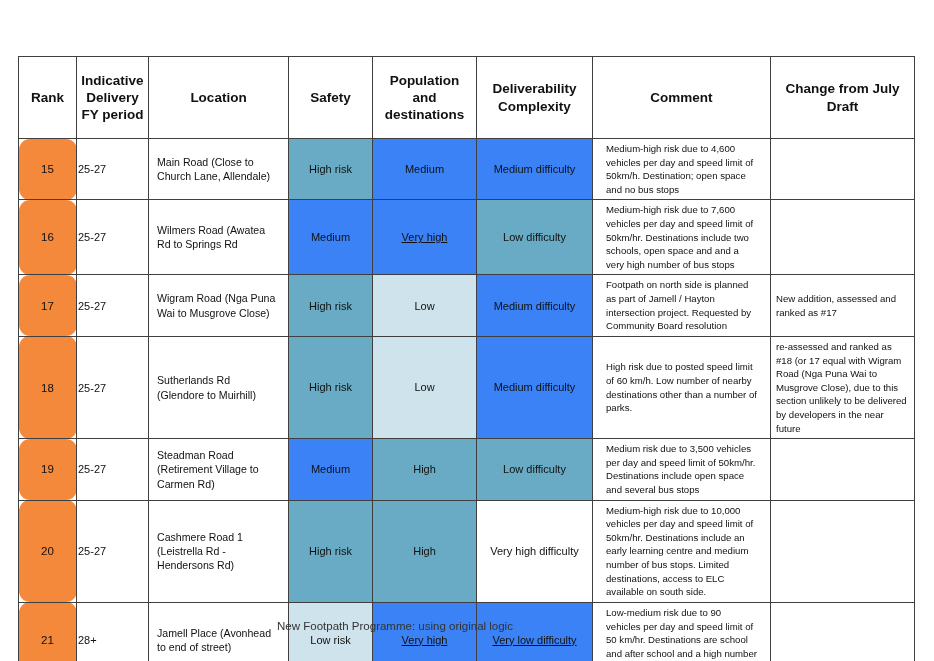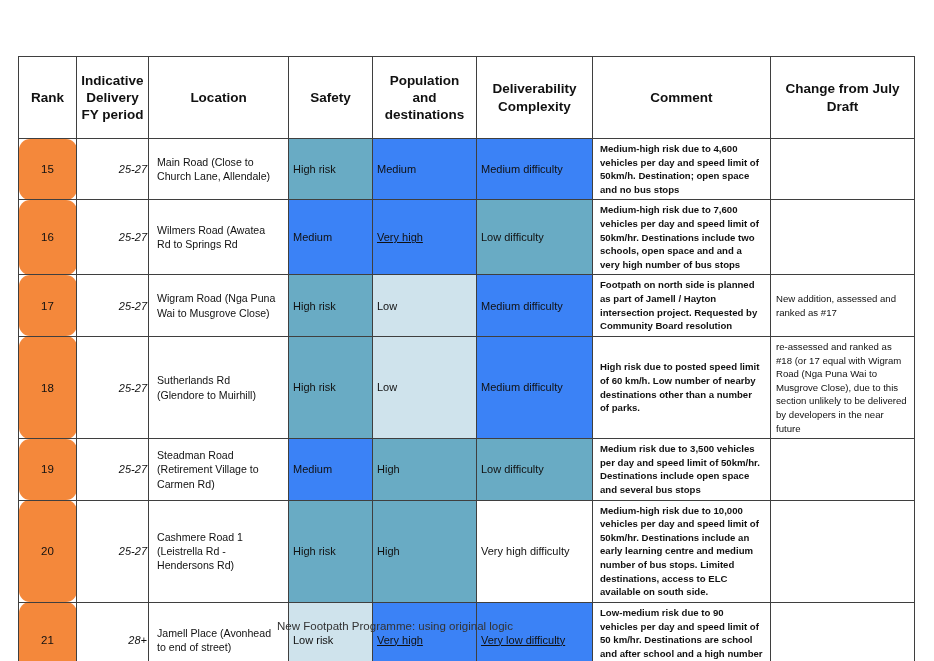--- a/index.html
+++ b/index.html
@@ -65,41 +65,40 @@
   }
 
   
   td.rank {
     text-align: center;
     font-size: 11.5px;
     background: #F4883B;
     border-radius: 11px;
   }
   td.fy {
-    text-align: right;
+    text-align: left;
     font-size: 11px;
-    font-style: italic;
   }
   td.loc {
     text-align: middle;
     font-size: 10.6px;
     line-height: 1.35;
     padding: 4px 8px;
   }
   td.cat {
+    text-align: center;
     font-size: 11px;
     line-height: 1.3;
     padding: 3px 4px;
   }
   td.comment {
     font-size: 9.6px;
     line-height: 1.42;
-    padding: 3px 7px;
+    padding: 3px 13px;
     vertical-align: middle;
-    font-weight: bold;
   }
   td.change {
     font-size: 9.6px;
     line-height: 1.42;
     padding: 3px 5px;
     vertical-align: middle;
   }
 
   
   .fill-none      { background: #ffffff; }

